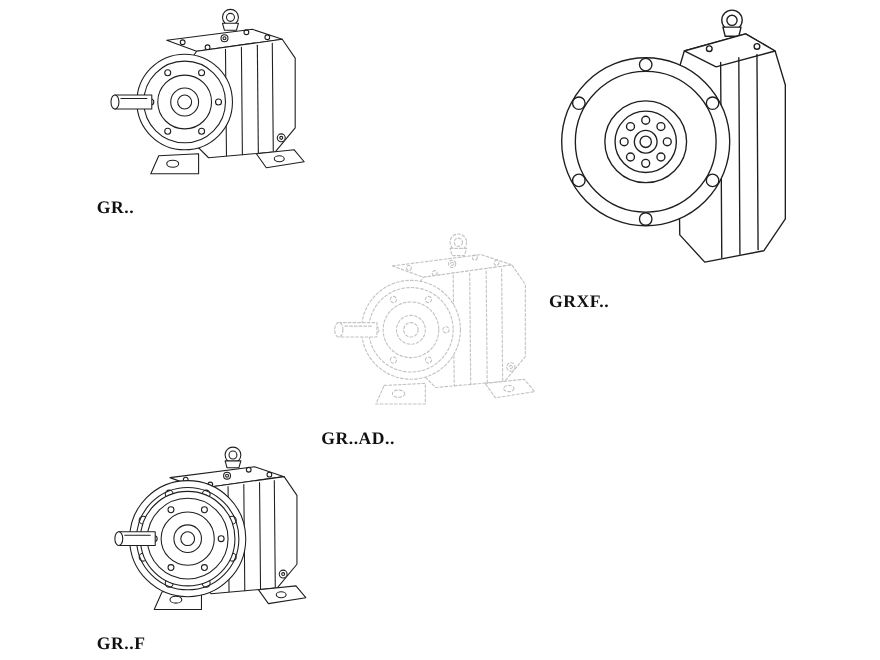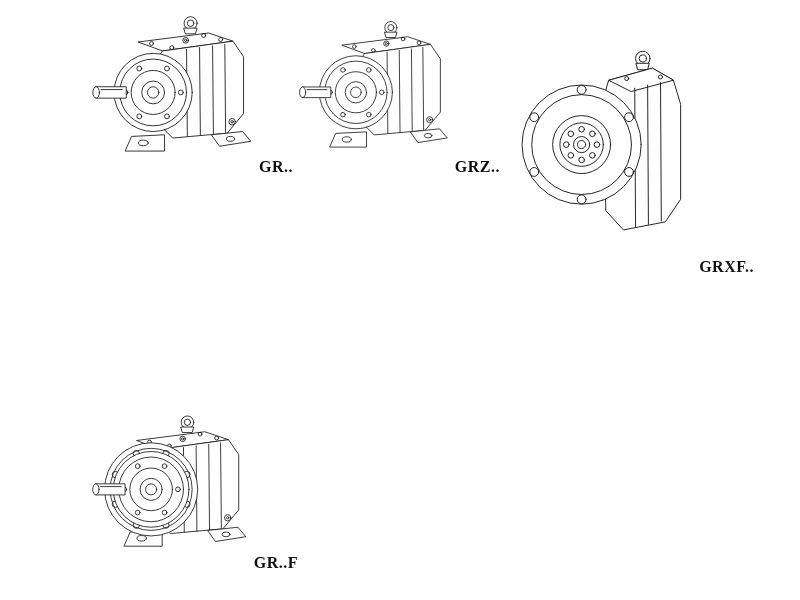--- a/index.html
+++ b/index.html
@@ -11,22 +11,22 @@
   #stage {
     position: relative;
     width: 800px;
     height: 600px;
     background: var(--bg, #ffffff);
     overflow: hidden;
   }
   .fig {
     position: absolute;
     display: flex;
-    flex-direction: row;
-    align-items: flex-end;
+    flex-direction: column;
+    align-items: flex-start;
   }
   .fig svg.drawing {
     display: block;
     color: var(--line, #1f1f1f);
   }
   .fig svg.drawing.faded {
     color: var(--line-faded, #c3c3c3);
     stroke-dasharray: 2.6 2;
   }
   .caption {
@@ -191,35 +191,35 @@
 
 <div id="stage">
 
   <figure class="fig" style="left:88px; top:4px; width:205px; margin:0">
     <svg class="drawing" width="205" height="172" viewBox="0 0 210 190">
         <use href="#gb-r"></use>
       </svg>
     <figcaption class="caption">GR..</figcaption>
   </figure>
 
-  <figure class="fig" style="left:295px; top:4px; width:205px; margin:0">
-    <svg class="drawing" width="205" height="172" viewBox="0 0 210 190">
-        <use href="#gb-r"></use>
-      </svg>
-    <figcaption class="caption">GRZ..</figcaption>
-  </figure>
-
-  <figure class="fig" style="left:498px; top:2px; width:240px; margin:16px">
+
+  <figure class="fig" style="left:498px; top:2px; width:240px; margin:1px">
     <svg class="drawing" width="240" height="258" viewBox="0 0 230 250">
         <use href="#gb-rxf"></use>
       </svg>
     <figcaption class="caption">GRXF..</figcaption>
   </figure>
 
 
+  <figure class="fig" style="left:292px; top:208px; width:210px; margin:0">
+    <svg class="drawing faded" width="210" height="178" viewBox="0 0 210 190">
+        <use href="#gb-r"></use>
+      </svg>
+    <figcaption class="caption">GR..AD..</figcaption>
+  </figure>
 
 
   <figure class="fig" style="left:88px; top:402px; width:210px; margin:0">
     <svg class="drawing" width="210" height="170" viewBox="0 0 210 190">
         <use href="#gb-rf"></use>
       </svg>
     <figcaption class="caption">GR..F</figcaption>
   </figure>
 
 

